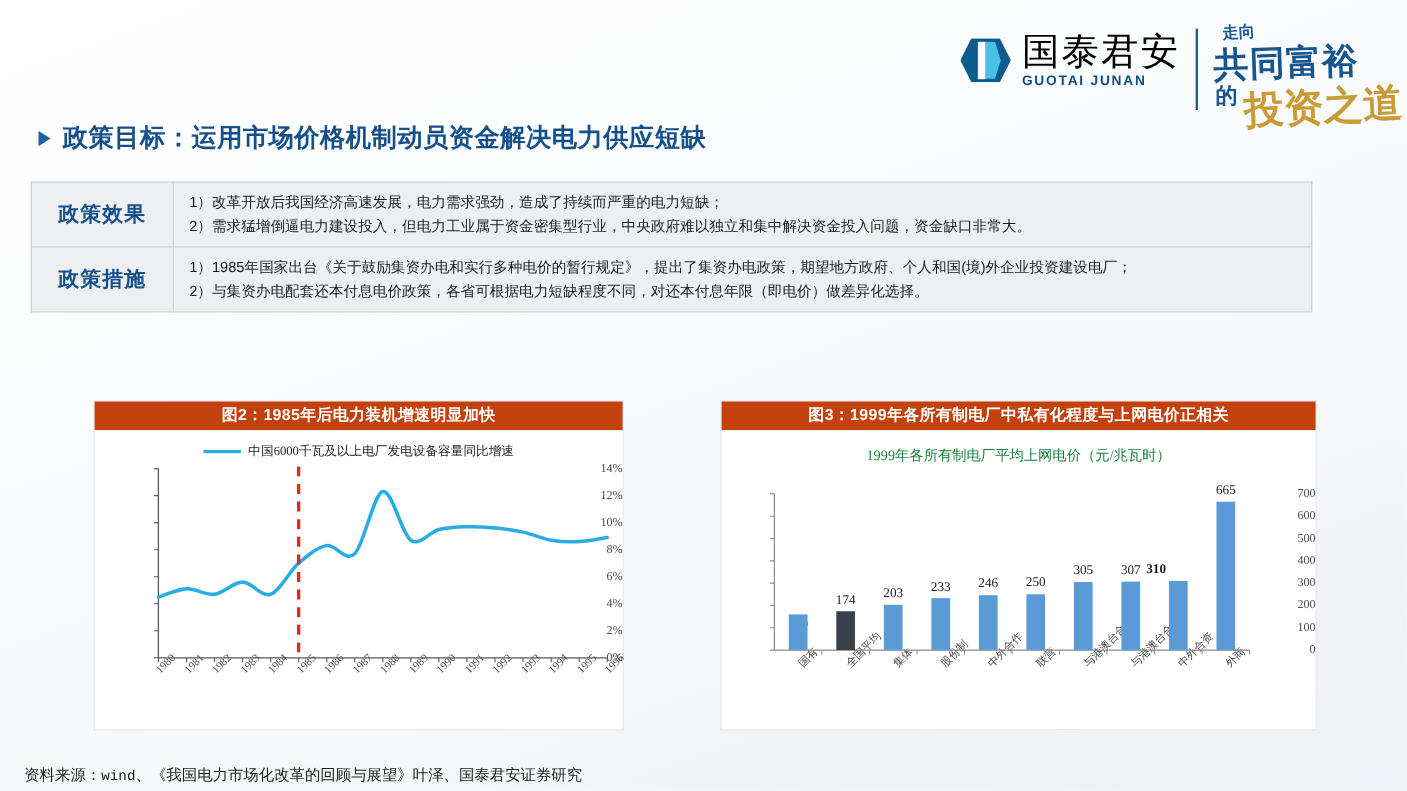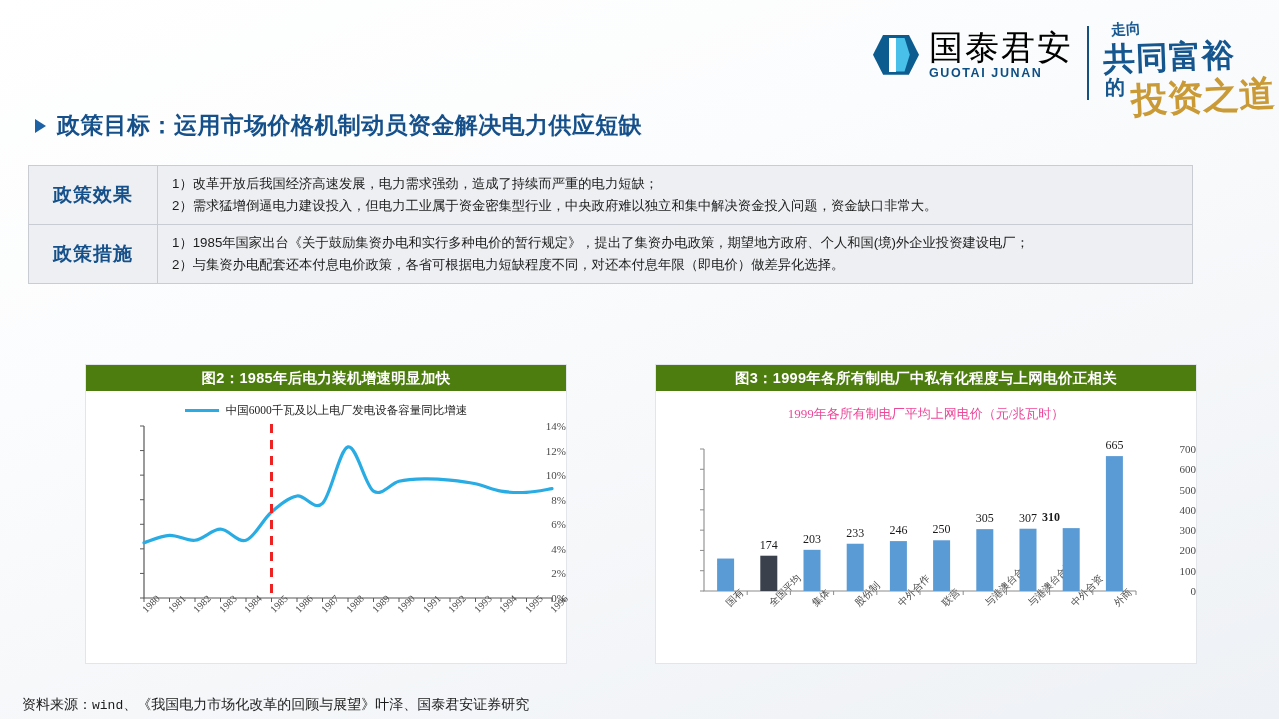--- a/index.html
+++ b/index.html
@@ -67,33 +67,33 @@
     width:126px;text-align:center;font-size:19px;font-weight:bold;color:#15508a;
     letter-spacing:1px;
   }
   .tbl td.body{padding:7px 9px 7px 14px;}
   .tbl .ln{font-size:13.3px;color:#1b1b1b;line-height:1.65;white-space:nowrap;}
   .tbl tr{height:57px;}
 
   
   .panel{position:absolute;background:#ffffff;border:1px solid #e2e5e9;}
   .panel-title{
-    background:#4d7c0f;color:#fff;font-size:14.5px;font-weight:bold;
+    background:#c2410c;color:#fff;font-size:14.5px;font-weight:bold;
     text-align:center;line-height:26px;height:26px;letter-spacing:.3px;
   }
   #panel-left{left:85px;top:364px;width:480px;height:298px;}
   #panel-right{left:655px;top:364px;width:540px;height:298px;}
 
   .legend{display:flex;align-items:center;justify-content:center;gap:7px;margin-top:12px;}
   .legend-line{width:34px;height:3.5px;background:#29ace3;}
   .legend-label{font-family:"Liberation Serif","DejaVu Serif",serif;font-size:11.5px;color:#222;}
 
   .chart-head{
     text-align:center;font-family:"Liberation Serif","DejaVu Serif",serif;
-    font-size:13px;color:#ec4899;margin-top:14px;
+    font-size:13px;color:#15803d;margin-top:14px;
   }
 
   .plot{position:relative;}
   .ytick{
     position:absolute;right:0;transform:translateY(-50%);
     font-family:"Liberation Serif","DejaVu Serif",serif;font-size:11px;color:#4a4a4a;
     text-align:right;
   }
   .xlab{
     position:absolute;top:0;font-family:"Liberation Serif","DejaVu Serif",serif;

